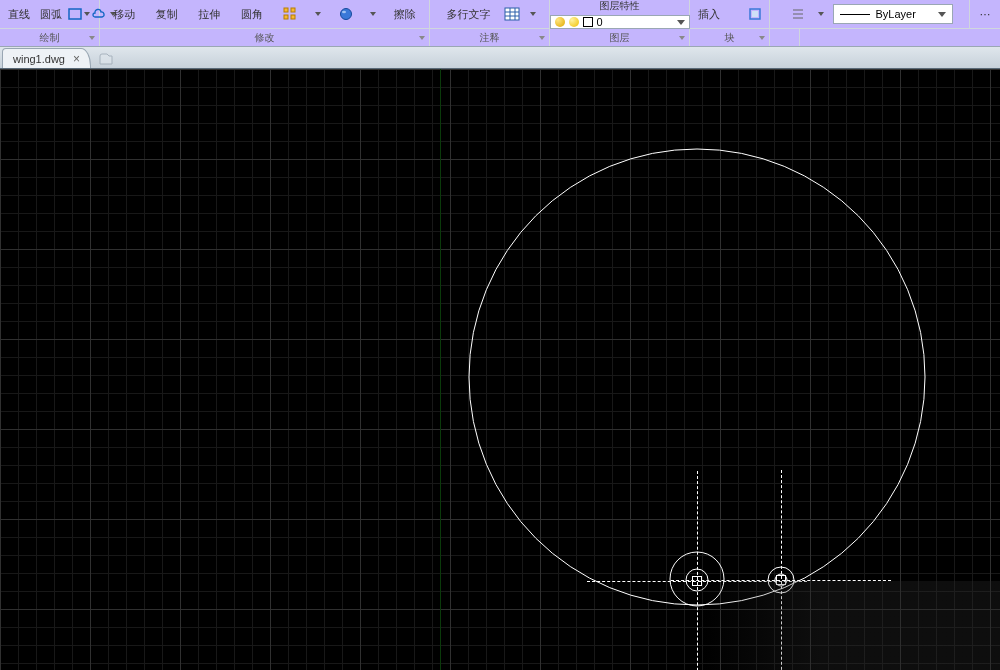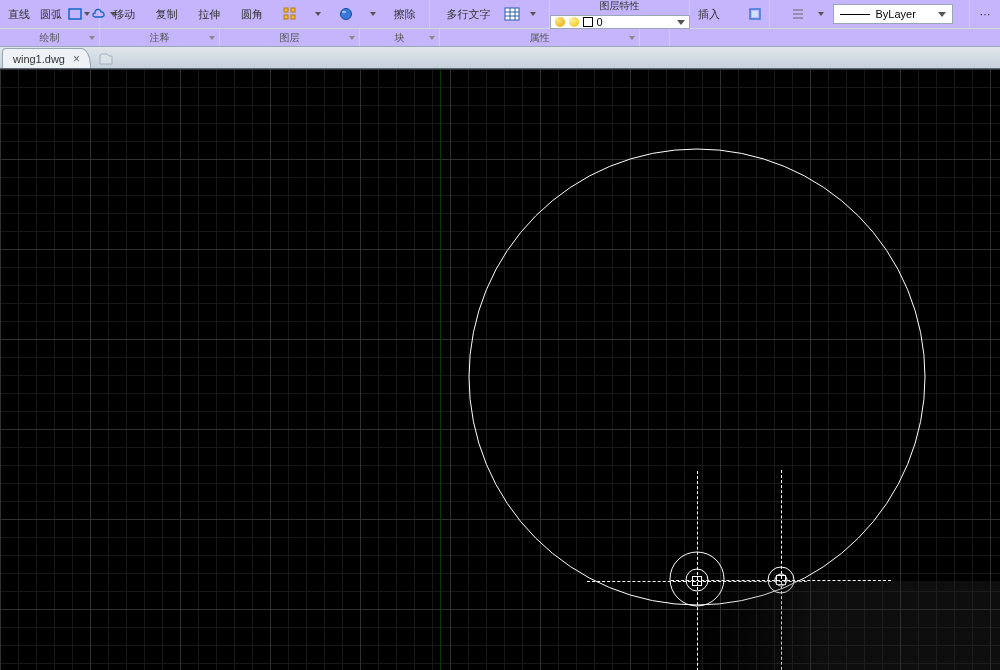--- a/index.html
+++ b/index.html
@@ -190,34 +190,34 @@
     <div class="ribbon-cell pw-last" style="justify-content:center;">
       <span class="txtlbl">⋯</span>
     </div>
   </div>
 
   <div class="ribbon-row2">
     <div class="panel-label pw-draw">
         <span>绘制</span>
         <span class="pcaret"></span>
       </div>
+    <div class="panel-label pw-modify">
+        <span>修改</span>
+        <span class="pcaret"></span>
+      </div>
     <div class="panel-label pw-annot">
         <span>注释</span>
         <span class="pcaret"></span>
       </div>
     <div class="panel-label pw-layer">
         <span>图层</span>
         <span class="pcaret"></span>
       </div>
     <div class="panel-label pw-block">
         <span>块</span>
-        <span class="pcaret"></span>
-      </div>
-    <div class="panel-label pw-prop">
-        <span>属性</span>
         <span class="pcaret"></span>
       </div>
     <div class="panel-label pw-last"></div>
   </div>
 </div>
 
 <div class="doctabs">
   <div class="doctab">
     <span>wing1.dwg</span>
     <span class="closex">×</span>

